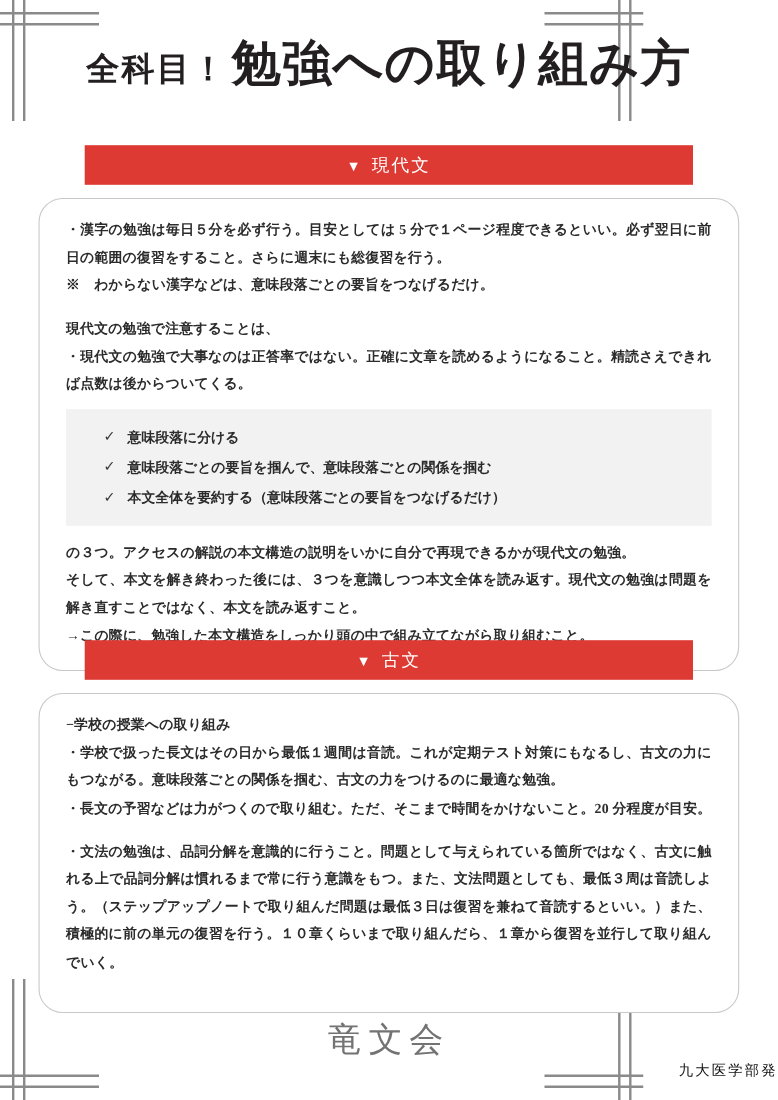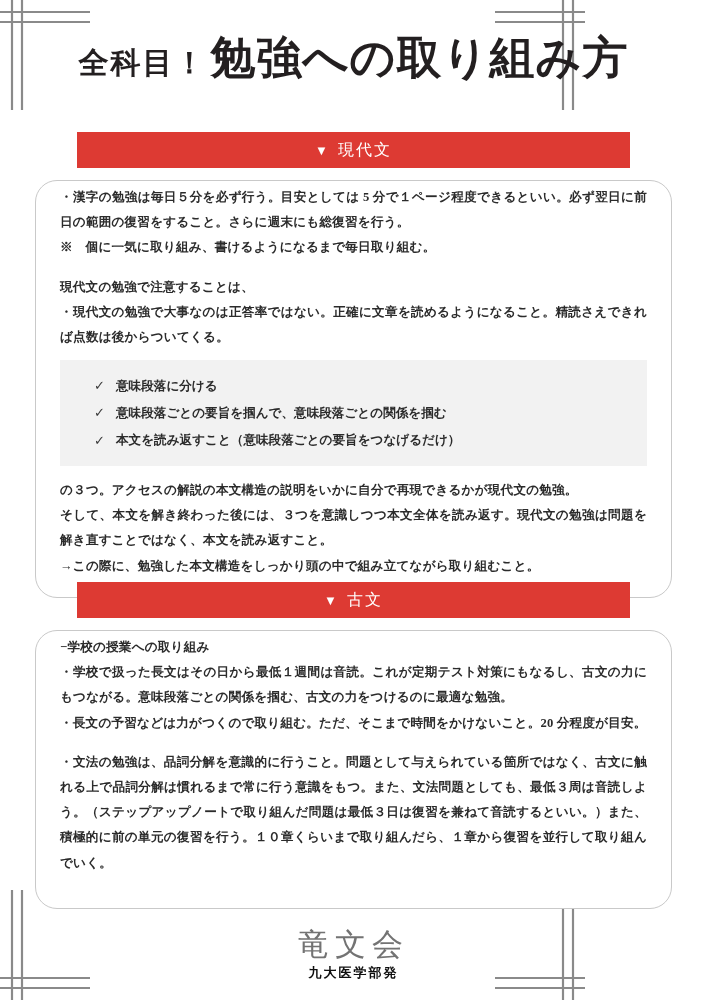--- a/index.html
+++ b/index.html
@@ -88,21 +88,21 @@
   .banner .caret { font-size: 13px; margin-right: 8px; line-height: 1; }
 
   
   .card {
     position: absolute;
     left: 35px;
     width: 637px;
     border: 1px solid #c9c9c9;
     border-radius: 22px;
     background: #ffffff;
-    padding: 4px 24px 18px 24px;
+    padding: 16px 24px 18px 24px;
   }
 
   .para {
     font-size: 12.6px;
     line-height: 2.0;
     letter-spacing: 0.2px;
     text-align: justify;
     color: #2b2b2b;
     font-weight: 700;
   }
@@ -142,24 +142,25 @@
   }
   .logo-main {
     font-size: 31px;
     font-weight: 400;
     letter-spacing: 6px;
     line-height: 1.1;
     color: #737373;
   }
   .logo-sub {
     font-size: 13px;
-    font-weight: 700;
+    font-weight: 400;
     letter-spacing: 2px;
     margin-top: 2px;
     color: #0f0f0f;
+    text-align: right;
   }
 </style>
 </head>
 <body>
 
 <div class="page">
 
   <div class="corner corner-tl">
     <svg width="120" height="120" viewBox="0 0 120 120" aria-hidden="true">
       <g stroke="#8a8a8a" stroke-width="2.2" fill="none">
@@ -208,37 +209,37 @@
     <span class="title-small">全科目！</span><span class="title-main"><span class="hl"></span><span>勉強への取り組み方</span></span>
   </div>
 
   <div class="banner" style="top:132px;">
     <span class="caret">▼</span>
     <span>現代文</span>
   </div>
 
   <div class="card" style="top:180px;">
     <div class="para">・漢字の勉強は毎日５分を必ず行う。目安としては 5 分で１ページ程度できるといい。必ず翌日に前日の範囲の復習をすること。さらに週末にも総復習を行う。</div>
-    <div class="para">※　個に一気に取り組み、書けるようになるまで毎日取り組む。</div>
+    <div class="para">※　わからない漢字などは、意味段落ごとの要旨をつなげるだけ。</div>
     <div class="gap"></div>
     <div class="para">現代文の勉強で注意することは、</div>
     <div class="para">・現代文の勉強で大事なのは正答率ではない。正確に文章を読めるようになること。精読さえできれば点数は後からついてくる。</div>
 
     <div class="checkbox-group">
       <div class="check-item">
         <span class="check-mark">✓</span>
         <span>意味段落に分ける</span>
       </div>
       <div class="check-item">
         <span class="check-mark">✓</span>
         <span>意味段落ごとの要旨を掴んで、意味段落ごとの関係を掴む</span>
       </div>
       <div class="check-item">
         <span class="check-mark">✓</span>
-        <span>本文を読み返すこと（意味段落ごとの要旨をつなげるだけ）</span>
+        <span>本文全体を要約する（意味段落ごとの要旨をつなげるだけ）</span>
       </div>
     </div>
 
     <div class="para">の３つ。アクセスの解説の本文構造の説明をいかに自分で再現できるかが現代文の勉強。</div>
     <div class="para">そして、本文を解き終わった後には、３つを意識しつつ本文全体を読み返す。現代文の勉強は問題を解き直すことではなく、本文を読み返すこと。</div>
     <div class="para">→この際に、勉強した本文構造をしっかり頭の中で組み立てながら取り組むこと。</div>
   </div>
 
   <div class="banner" style="top:582px;">
     <span class="caret">▼</span>

